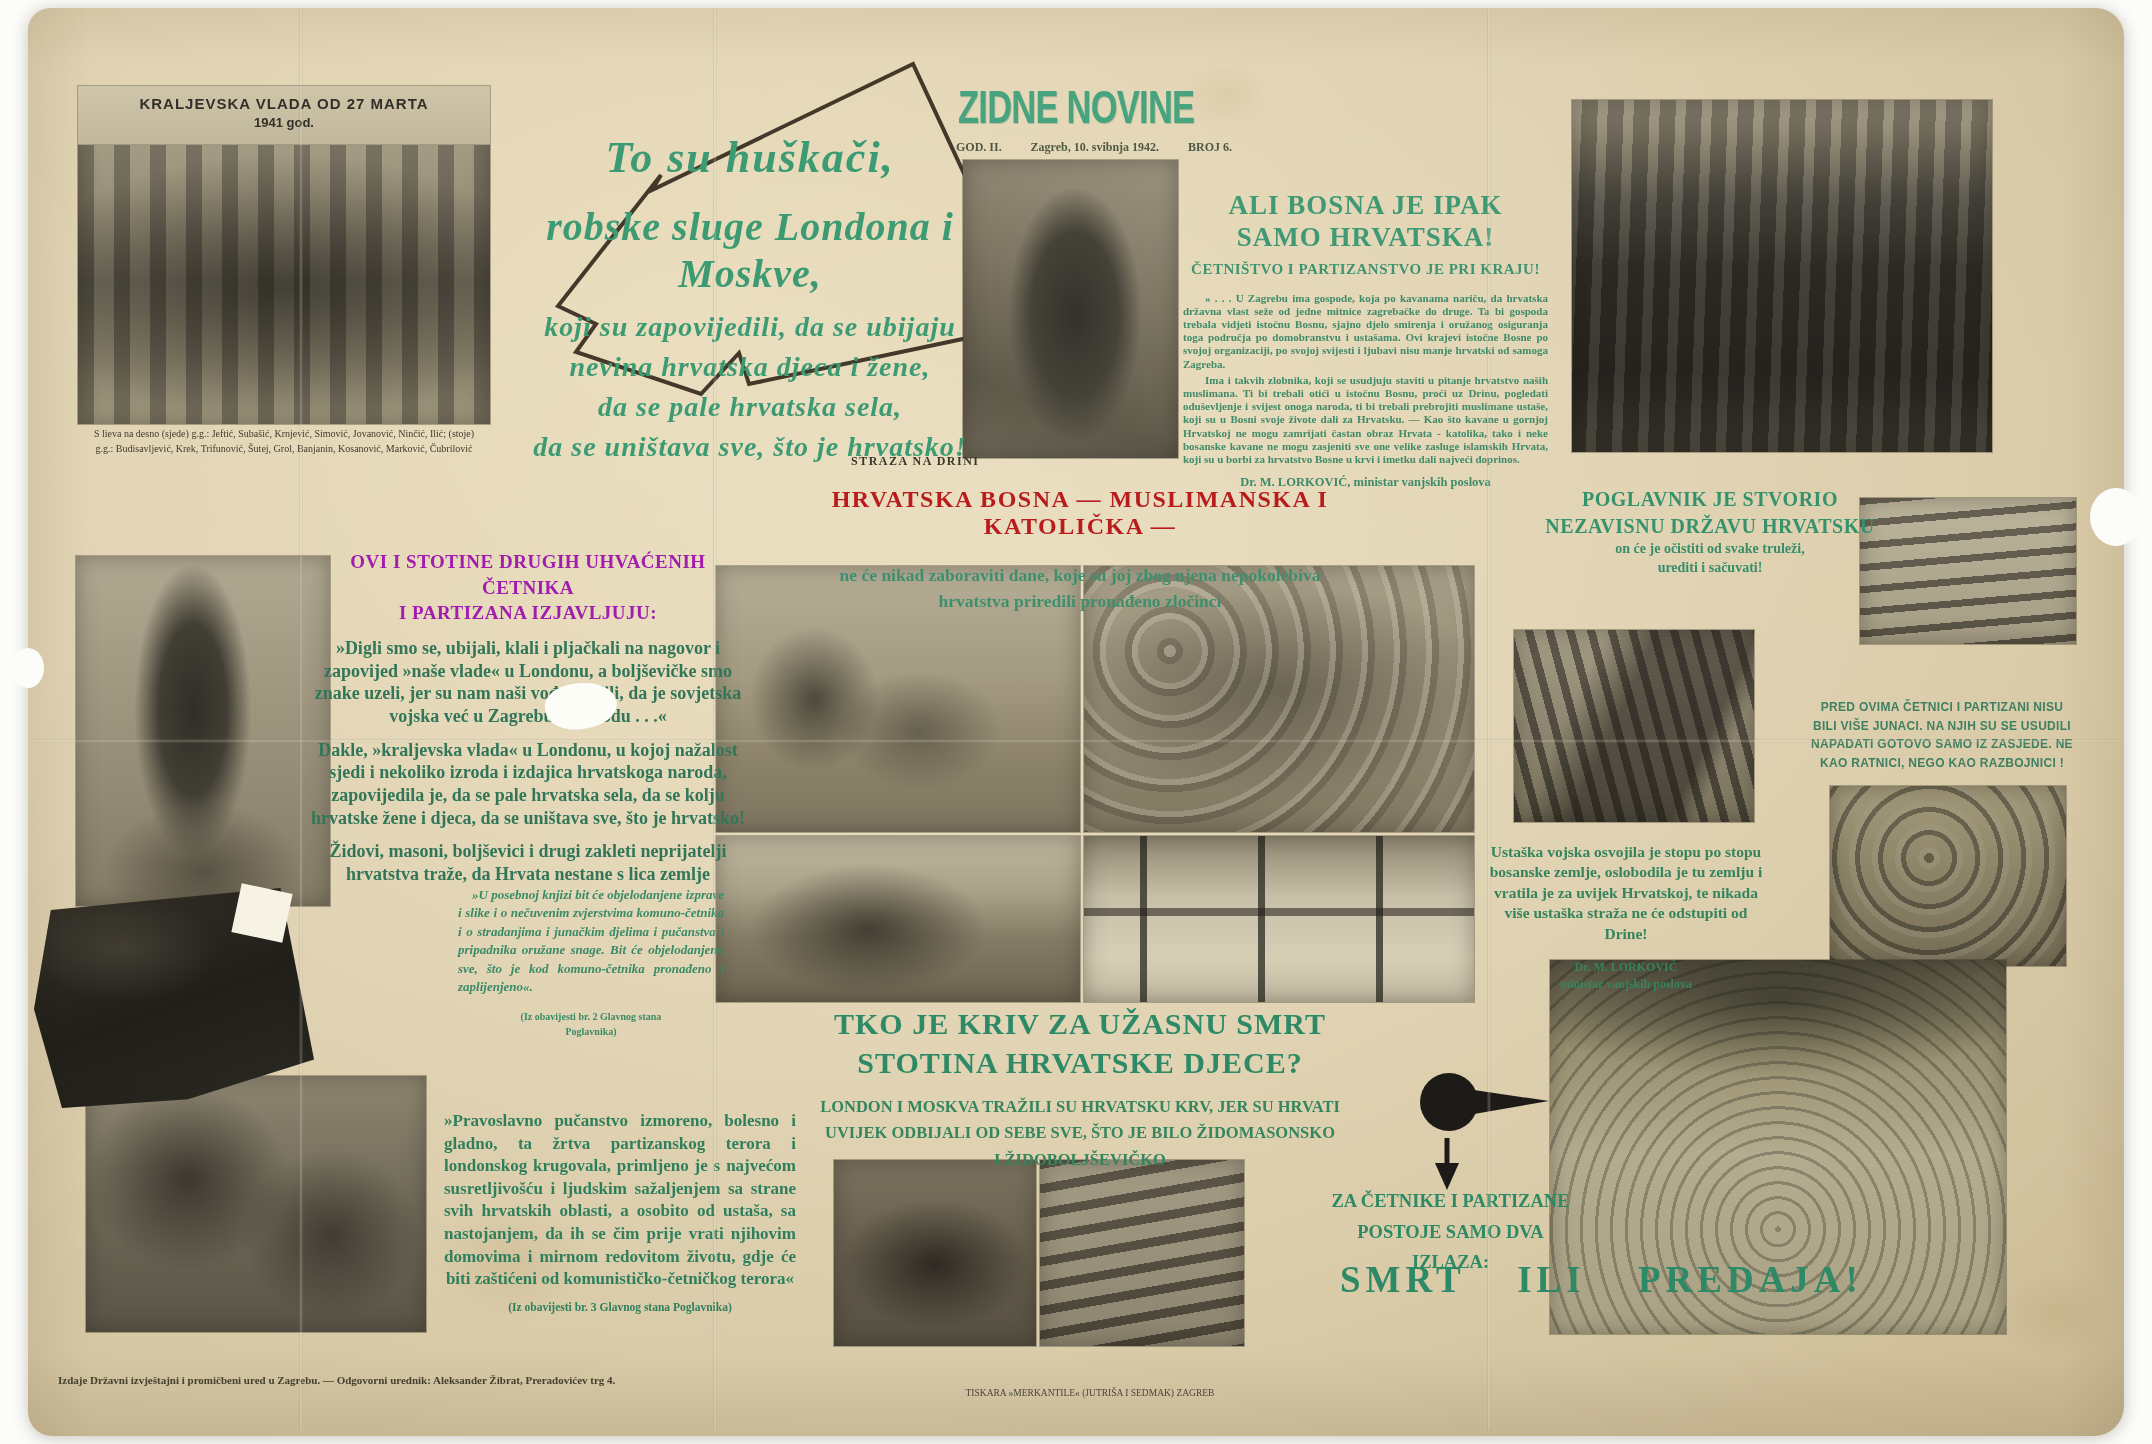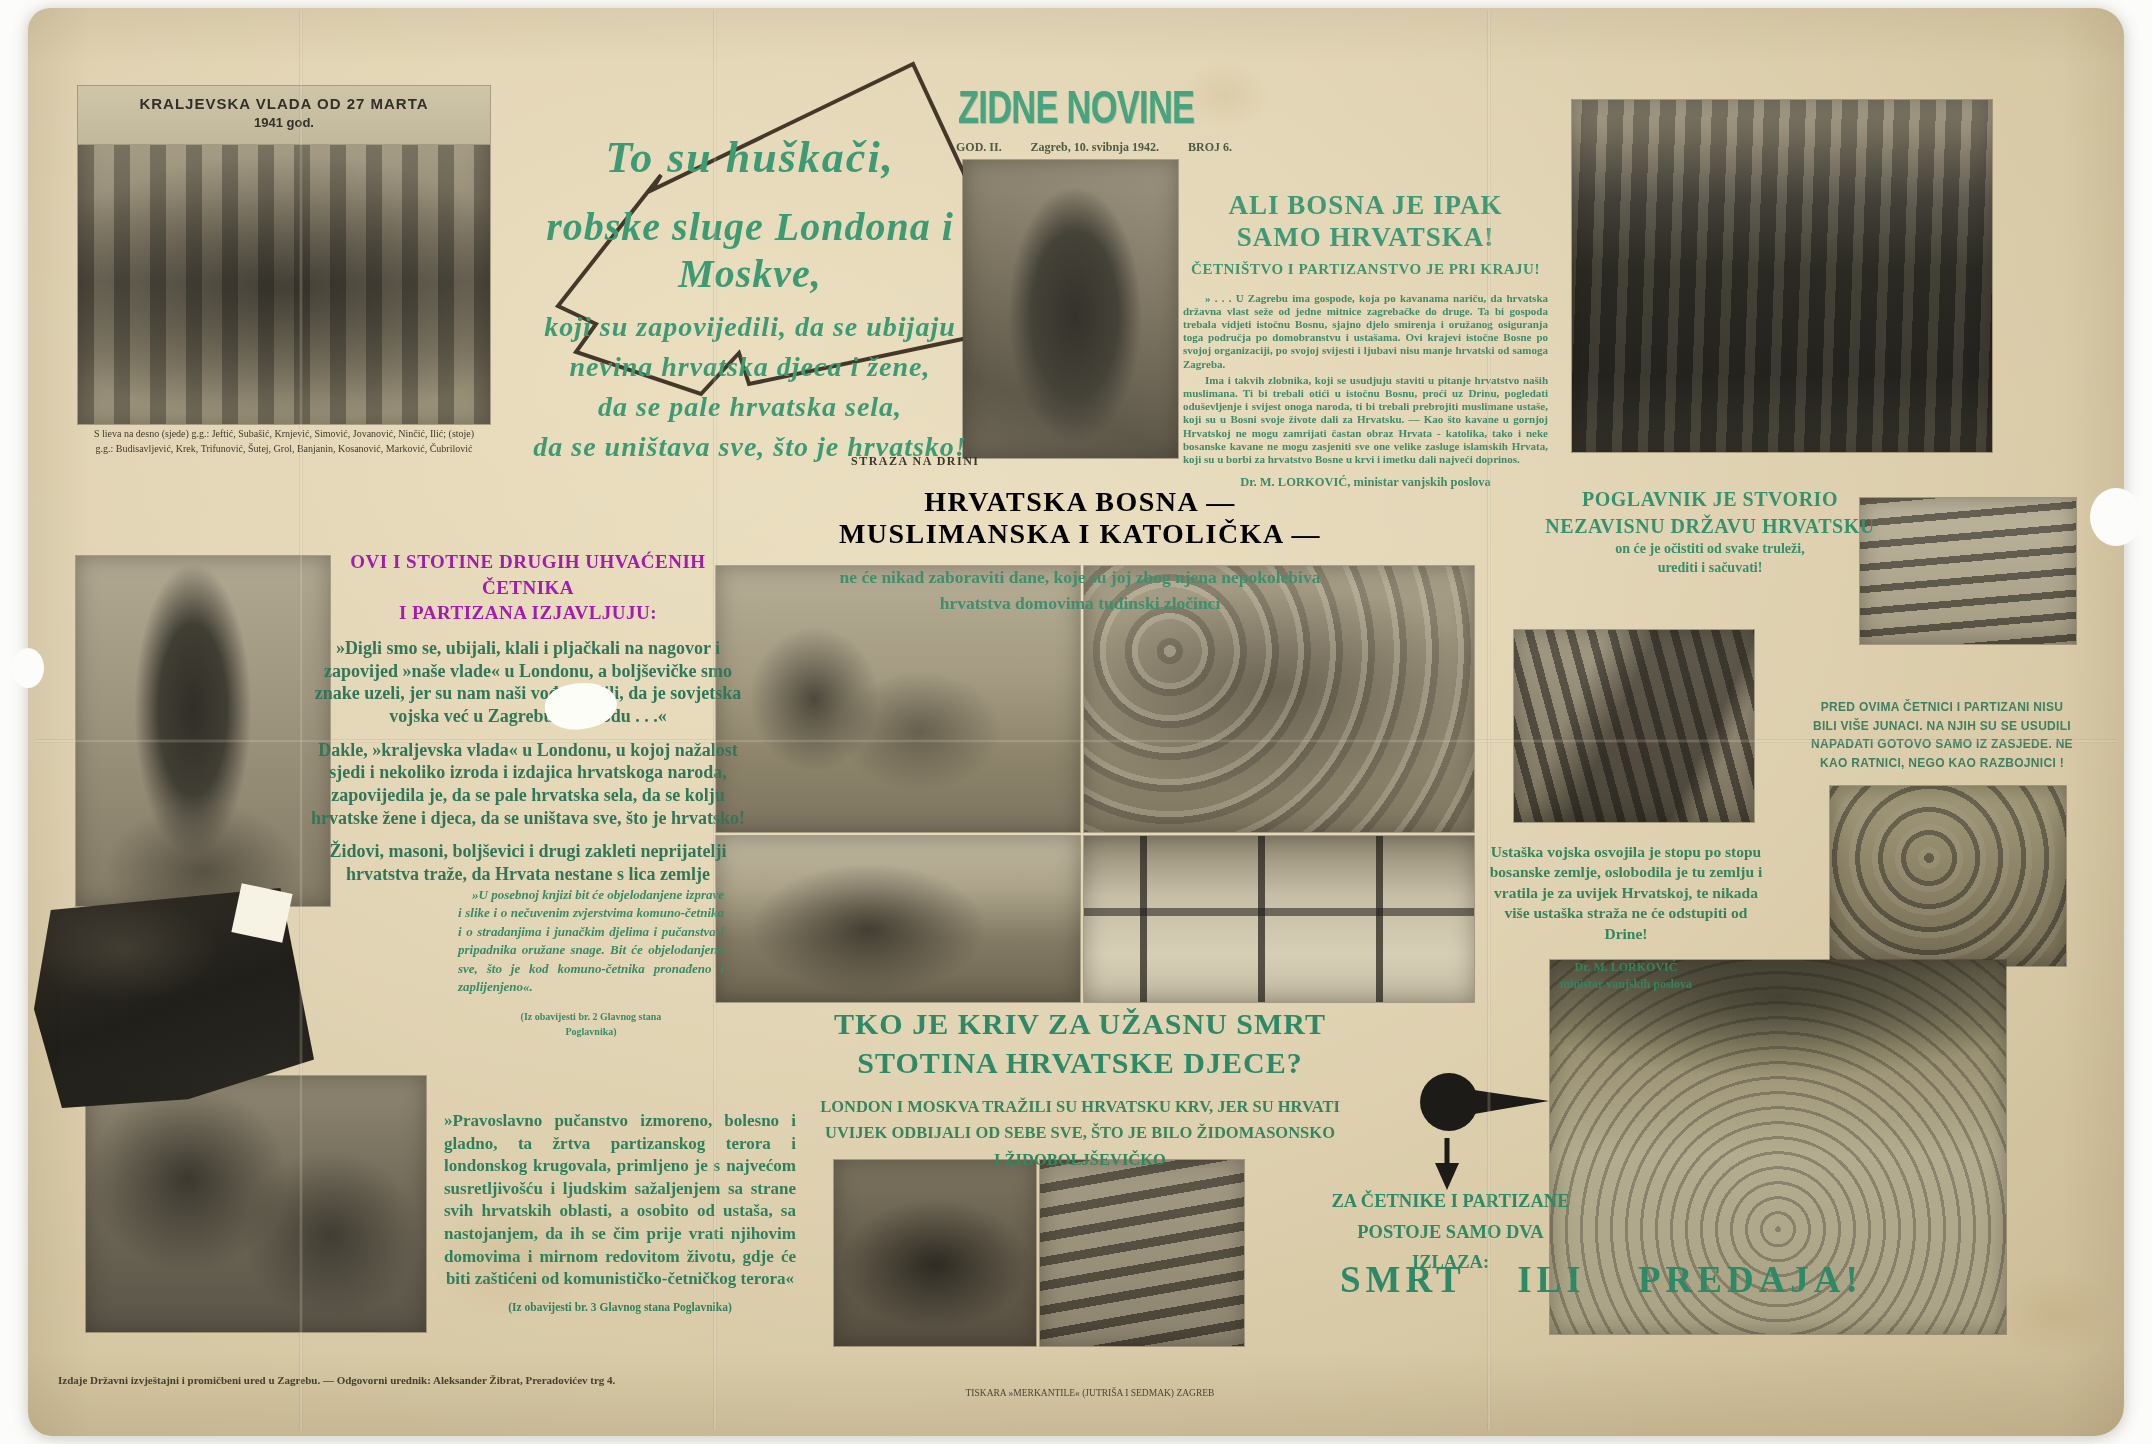--- a/index.html
+++ b/index.html
@@ -99,21 +99,21 @@
   .bosna{left:1183px;top:190px;width:365px;z-index:11;}
   .bosna-h{text-align:center;font-weight:bold;font-size:27px;line-height:1.18;
     letter-spacing:1px;color:#3f9975;}
   .bosna-sub{text-align:center;font-weight:bold;font-size:15px;margin-top:7px;
     letter-spacing:.5px;color:#3f9470;}
   .bosna-body{margin-top:14px;font-weight:bold;font-size:11px;line-height:1.2;
     text-align:justify;color:#3f8a68;}
   .bosna-body p{margin:0 0 3px 0;text-indent:22px;}
   .bosna-sig{margin-top:9px;text-align:center;font-weight:bold;font-size:12.5px;color:#3f8a68;}
   .banner{left:810px;top:486px;width:540px;z-index:11;text-align:center;font-weight:bold;}
-  .banner-l1{font-size:28px;letter-spacing:1.5px;color:#000000;margin-bottom:17px;}
+  .banner-l1{font-size:24px;letter-spacing:1.5px;color:#b91c1c;margin-bottom:25px;}
   .banner-l2{font-size:17.5px;color:#3d8f6d;margin-bottom:5px;}
   .cetnici{left:308px;top:549px;width:440px;z-index:11;text-align:center;font-weight:bold;}
   .cet-h{font-size:19px;line-height:1.35;letter-spacing:.5px;color:#a21caf;}
   .cet-p{font-size:18px;line-height:1.26;color:#327659;margin-top:11px;}
   .knjiga{left:458px;top:886px;width:266px;z-index:11;color:#3a8a66;font-weight:bold;}
   .knjiga-t{font-style:italic;font-size:13px;line-height:1.42;text-align:justify;text-indent:14px;}
   .knjiga-s{margin-top:12px;text-align:center;font-size:10px;line-height:1.5;}
   .pravo{left:444px;top:1110px;width:352px;z-index:11;color:#2f7f5d;font-weight:bold;}
   .pravo-t{font-size:17px;line-height:1.33;text-align:justify;text-align-last:center;}
   .pravo-s{margin-top:10px;text-align:center;font-size:11.5px;}
@@ -200,21 +200,21 @@
       <p>Ima i takvih zlobnika, koji se usudjuju staviti u pitanje hrvatstvo naših muslimana. Ti bi trebali otići u istočnu Bosnu, proći uz Drinu, pogledati oduševljenje i svijest onoga naroda, ti bi trebali prebrojiti muslimane ustaše, koji su u Bosni svoje živote dali za Hrvatsku. — Kao što kavane u gornjoj Hrvatskoj ne mogu zamrijati častan obraz Hrvata - katolika, tako i neke bosanske kavane ne mogu zasjeniti sve one velike zasluge islamskih Hrvata, koji su u borbi za hrvatstvo Bosne u krvi i imetku dali najveći doprinos.</p>
     </div>
     <div class="bosna-sig">Dr. M. LORKOVIĆ, ministar vanjskih poslova</div>
   </div>
 
   <div class="photo ph-funeral" style="left:1572px;top:100px;width:420px;height:352px;"></div>
 
   <div class="abs banner">
     <div class="banner-l1">HRVATSKA BOSNA — MUSLIMANSKA I KATOLIČKA —</div>
     <div class="banner-l2">ne će nikad zaboraviti dane, koje su joj zbog njena nepokolebiva</div>
-    <div class="banner-l2">hrvatstva domovima tuđinski zločinci</div>
+    <div class="banner-l2">hrvatstva priredili pronađeno zločinci</div>
   </div>
 
   <div class="photo ph-soldier" style="left:76px;top:556px;width:254px;height:350px;"></div>
   <div class="photo ph-flag" style="left:34px;top:888px;width:280px;height:220px;z-index:12;"></div>
   <div class="flag-white"></div>
   <div class="photo ph-crowd" style="left:86px;top:1076px;width:340px;height:256px;"></div>
 
   <div class="abs cetnici">
     <div class="cet-h">
       <div>OVI I STOTINE DRUGIH UHVAĆENIH ČETNIKA</div>

